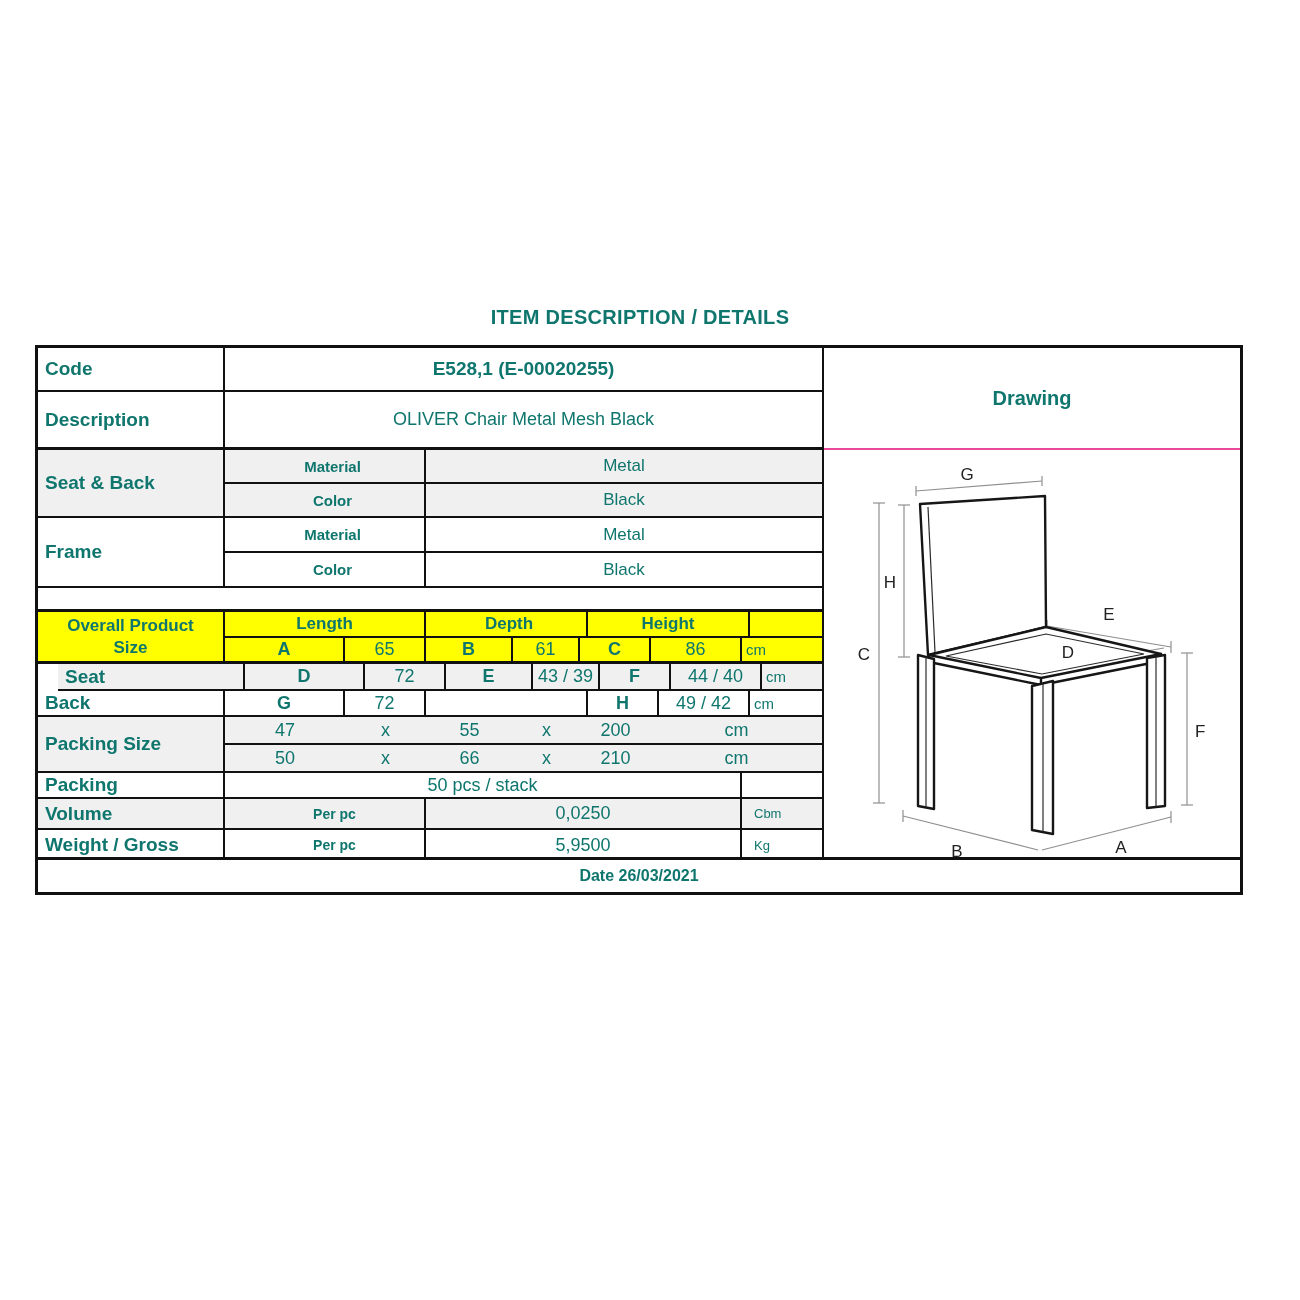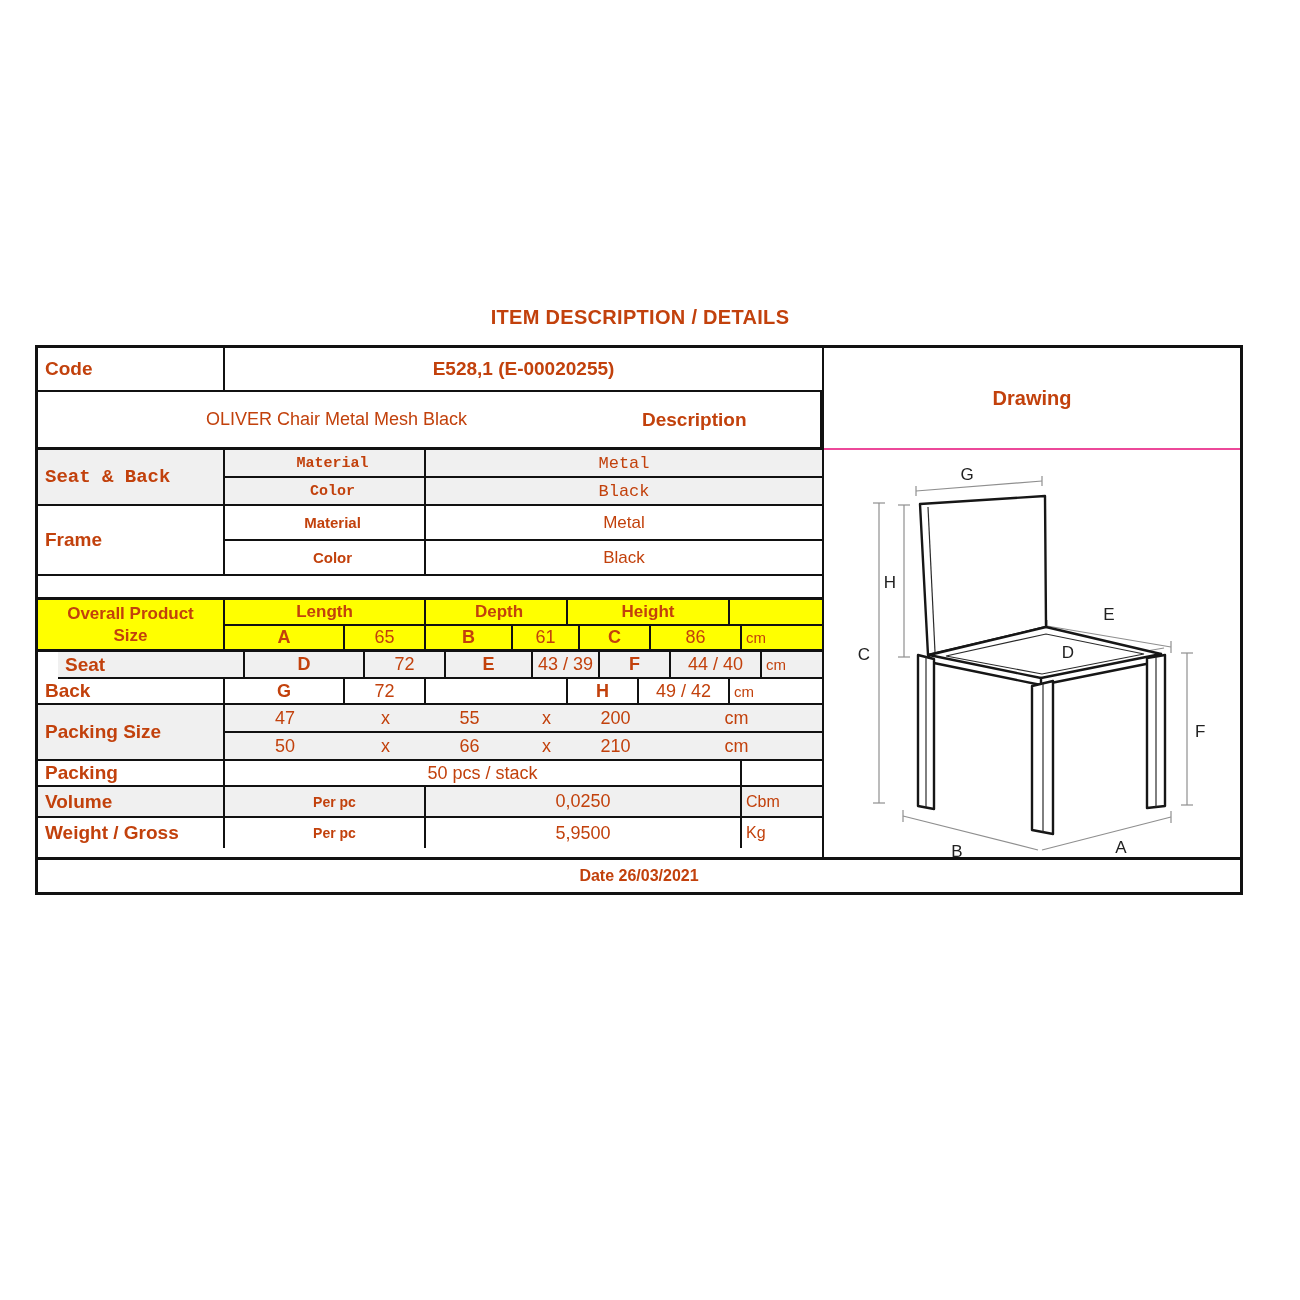--- a/index.html
+++ b/index.html
@@ -1,18 +1,18 @@
 <!DOCTYPE html>
 <html><head>
 <meta charset="utf-8">
 <style>
   html,body{margin:0;padding:0;background:#fff;}
   .sheet{
     position:relative;width:1300px;height:1300px;background:#ffffff;
-    font-family:"Liberation Sans",sans-serif;color:#c2410c;overflow:hidden;
+    font-family:"Liberation Sans",sans-serif;color:#0f766e;overflow:hidden;
   }
   .doc-title{
     position:absolute;top:306px;left:36px;width:1208px;text-align:center;
     font-size:20px;font-weight:bold;letter-spacing:.3px;
   }
   .tbl{
     position:absolute;left:35px;top:345px;width:1208px;height:550px;
     border:3px solid #111;box-sizing:border-box;display:flex;flex-direction:column;
     background:#fff;
   }
@@ -45,46 +45,46 @@
   .subrow:last-child{border-bottom:0;}
 
   .w-lbl{width:187px;flex:none;}
   .w-c1{width:120px;flex:none;}
   .w-c2{width:81px;flex:none;}
   .w-c3{width:87px;flex:none;}
   .w-c4{width:67px;flex:none;}
   .w-c5{width:71px;flex:none;}
   .w-c6{width:91px;flex:none;}
   .w-mat{width:201px;flex:none;}
-  .w-dep{width:142px;flex:none;padding-left:6px;}
+  .w-dep{width:162px;flex:none;padding-left:6px;}
   .w-hei{width:162px;flex:none;}
   .w-mid{width:316px;flex:none;}
   .w-pack{width:517px;flex:none;}
 
   .h-code{height:44px;}
   .h-desc{height:58px;}
-  .h-sb{height:56px;font-family:Liberation Mono, monospace;}
+  .h-sb{height:68px;}
   .h-fr{height:70px;}
   .h-empty{height:24px;}
   .h-yellow{height:52px;}
   .h-seat{height:27px;margin-left:20px;}
   .h-back{height:26px;}
   .h-psize{height:56px;}
   .h-pack{height:26px;}
   .h-vol{height:31px;}
   .h-wt{height:30px;}
 
   .t-bold-lg{font-weight:bold;font-size:19px;}
   .t-reg-lg{font-size:18px;}
   .t-key{font-weight:bold;font-size:15px;padding-left:16px;}
   .t-val{font-size:17px;}
   .t-letter{font-weight:bold;font-size:18px;}
   .t-num{font-size:18px;}
   .t-unit{justify-content:flex-start;padding-left:4px;font-size:15px;}
-  .t-unit2{justify-content:flex-start;padding-left:4px;font-size:16px;}
+  .t-unit2{justify-content:flex-start;padding-left:12px;font-size:13px;}
   .t-per{font-weight:bold;font-size:14px;padding-left:20px;}
   .hdr-y{font-weight:bold;font-size:17px;}
 
   .date-row{
     height:32px;border-top:3px solid #111;display:flex;align-items:center;justify-content:center;
     font-weight:bold;font-size:16px;flex:none;
   }
 
   .chair-line{stroke:#161616;stroke-width:2.4;fill:none;stroke-linejoin:round;stroke-linecap:round;}
   .chair-fill{stroke:#161616;stroke-width:2.4;fill:#ffffff;stroke-linejoin:round;}
@@ -103,22 +103,22 @@
     <div class="body">
 
       <div class="left">
 
         <div class="band h-code">
           <div class="cell lbl w-lbl">Code</div>
           <div class="cell grow nr t-bold-lg">E528,1 (E-00020255)</div>
         </div>
 
         <div class="band h-desc bb3">
+          <div class="cell lbl w-lbl">Description</div>
           <div class="cell grow nr t-reg-lg">OLIVER Chair Metal Mesh Black</div>
-          <div class="cell lbl w-lbl">Description</div>
         </div>
 
         <div class="band h-sb gray">
           <div class="cell lbl w-lbl">Seat &amp; Back</div>
           <div class="sub">
             <div class="subrow">
               <div class="cell w-mat t-key">Material</div>
               <div class="cell grow nr t-val">Metal</div>
             </div>
             <div class="subrow">

